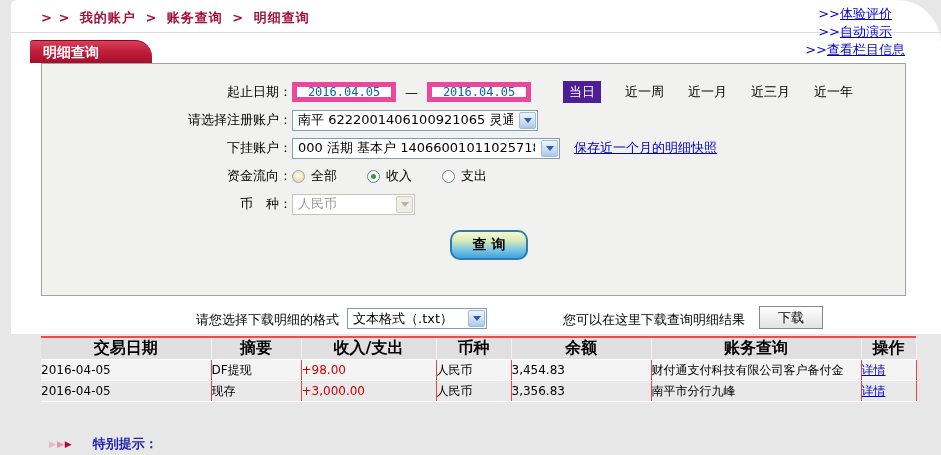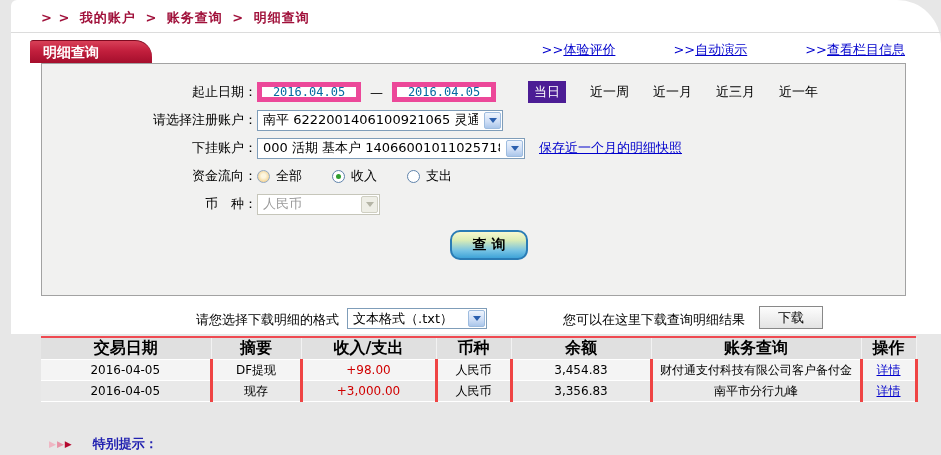--- a/index.html
+++ b/index.html
@@ -33,32 +33,32 @@
     padding:0 36px 0 19px; margin-top:7px; height:23px;
   }
   .tab {
     width:122px; height:23px;
     background:linear-gradient(180deg,#d84058 0%,#c21f3d 45%,#a50e2c 100%);
     border-top:1px solid #7e0a20;
     border-radius:3px 17px 0 0;
     color:#fff; font-size:14px; font-weight:bold;
     line-height:22px; padding-left:13px;
   }
-  .top-links { display:flex; align-items:center; padding-bottom:4px; font-size:13px; }
+  .top-links { display:flex; align-items:center; padding-bottom:4px; font-size:13px;flex-direction:column; }
   .top-link { margin-left:58px; color:#0000cc; cursor:pointer; white-space:nowrap; }
   .top-link .arrows { text-decoration:none; }
   .top-link .txt { text-decoration:underline; }
   
   .form-panel {
     margin-left:30px; width:865px; height:233px;
     background:#f1f1f0; border:1px solid #a2a2a2;
     padding-top:16px; font-size:13px;
   }
   .form-row { display:flex; align-items:center; height:24px; margin-bottom:4px; }
-  .form-label { width:215px; text-align:right; color:#000; flex:none; }
+  .form-label { width:215px; text-align:right; color:#000; flex:none;margin-left:35px; }
   .date-input {
     width:104px; height:20px; border:5px solid #ec4899; background:#fff;
     text-align:center; font-size:12px; font-family:"DejaVu Sans Mono",monospace; color:#0369a1;
   }
   .dash { margin:0 9px; }
   .badge-today {
     background:#4c1d95; color:#fff; padding:2px 6px; margin-left:32px; cursor:pointer;
   }
   .quick { margin-left:24px; cursor:pointer; color:#000; }
   
@@ -113,22 +113,22 @@
   }
   
   .red-line { width:875px; height:2px; background:#ef4a51; margin:7px 0 0 30px; }
   table.detail { width:875px; margin-left:30px; border-collapse:collapse; font-size:12px; table-layout:fixed; }
   table.detail th {
     background:#e0e0e0; font-weight:bold; height:21px;
     border-right:1px solid #f2f2f2; border-bottom:1px solid #fff;
     font-size:16px; color:#000;
   }
   table.detail td {
-    height:21px; text-align:center;
-    border-right:3px solid #ef4444; border-bottom:1px solid #fff;
+    height:21px; text-align:left;
+    border-right:1px solid #ef4444; border-bottom:1px solid #fff;
   }
   tr.row-a td { background:#f4f4f4; }
   tr.row-b td { background:#e9e9e9; }
   td.amount { color:#d00000; }
   .detail-link { color:#0000cc; text-decoration:underline; cursor:pointer; }
   .c1{width:170px}.c2{width:90px}.c3{width:135px}.c4{width:75px}.c5{width:140px}.c6{width:210px}.c7{width:55px}
   
   .footer { margin-top:33px; padding-left:38px; display:flex; align-items:center; }
   .tri-marks { display:flex; align-items:center; }
   .tri-marks span { font-size:9px; margin-right:1px; }

